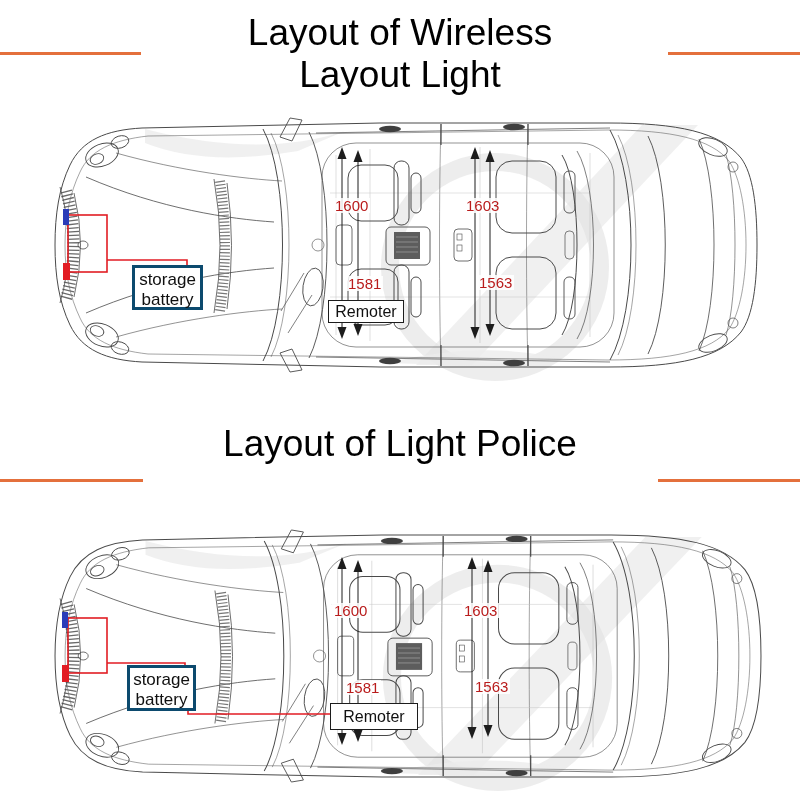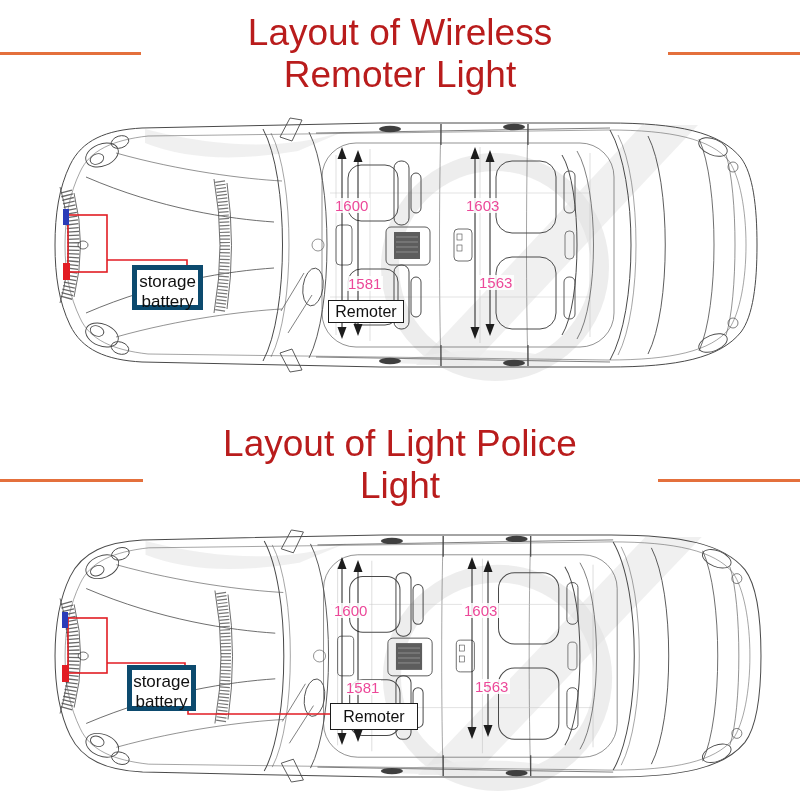--- a/index.html
+++ b/index.html
@@ -3,34 +3,34 @@
 <meta charset="utf-8">
 <style>
   html,body{margin:0;padding:0;background:#fff;}
   .page{position:relative;width:800px;height:800px;background:#fff;overflow:hidden;
         font-family:"Liberation Sans",sans-serif;}
   .rule{position:absolute;height:3px;background:#E4703C;}
   .rule.tl{left:0;top:52px;width:141px;}
   .rule.tr{left:668px;top:52px;width:132px;}
   .rule.ml{left:0;top:479px;width:143px;}
   .rule.mr{left:658px;top:479px;width:142px;}
-  .title{position:absolute;left:0;width:800px;text-align:center;color:#b91c1c;
+  .title{position:absolute;left:0;width:800px;text-align:center;color:#000000;
          font-size:37px;line-height:1.13;font-weight:400;}
   .title.t1{top:12px;}
   .title.t2{top:423px;}
   .diagram{position:absolute;}
   .diagram.d1{left:50px;top:115px;width:710px;height:260px;}
   .diagram.d2{left:50px;top:527px;width:714px;height:258px;}
   .car-svg,.overlay-svg{position:absolute;left:0;top:0;width:100%;height:100%;}
-  .label-box{position:absolute;background:#fff;border:5px solid #0c4a6e;color:#101010;
+  .label-box{position:absolute;background:#fff;border:3px solid #0c4a6e;color:#101010;
              text-align:center;box-sizing:border-box;}
   .battery{font-size:17px;line-height:1.2;padding-top:2px;}
   .remoter{border:1.5px solid #1c1c1c;font-size:16px;display:flex;align-items:center;
            justify-content:center;}
-  .seat-code{position:absolute;font-size:15px;color:#ec4899;background:rgba(255,255,255,.85);
+  .seat-code{position:absolute;font-size:15px;color:#b91c1c;background:rgba(255,255,255,.85);
              padding:0 2px;line-height:1;}
   svg{overflow:visible;}
 </style>
 </head>
 <body>
 
 <svg width="0" height="0" style="position:absolute" aria-hidden="true">
 <defs>
 <g id="car-art" stroke="#4A4A4A" fill="none" stroke-width="1">
 
@@ -150,21 +150,21 @@
 
 <div class="page">
 
   <span class="rule tl"></span>
   <span class="rule tr"></span>
   <span class="rule ml"></span>
   <span class="rule mr"></span>
 
   <div class="title t1">
     <span>Layout of Wireless</span><br>
-    <span>Remoter Light</span>
+    <span>Layout Light</span>
   </div>
 
   <div class="diagram d1">
     <svg class="car-svg" viewBox="0 0 710 260">
       <use href="#car-art" xlink:href="#car-art"></use>
     </svg>
     <svg class="overlay-svg" viewBox="0 0 710 260">
 
       <g stroke="#1d1d1d" stroke-width="1">
         <line x1="292" y1="43" x2="292" y2="213"></line>
@@ -191,21 +191,20 @@
     <div class="label-box battery" style="left:82px;top:150px;width:71px;height:45px;">storage battery</div>
     <div class="label-box remoter" style="left:278px;top:185px;width:76px;height:23px;">Remoter</div>
     <span class="seat-code" style="left:283px;top:83px;">1600</span>
     <span class="seat-code" style="left:414px;top:83px;">1603</span>
     <span class="seat-code" style="left:296px;top:161px;">1581</span>
     <span class="seat-code" style="left:427px;top:160px;">1563</span>
   </div>
 
   <div class="title t2">
     <span>Layout of Light Police</span><br>
-    <span>Light</span>
   </div>
 
   <div class="diagram d2">
     <svg class="car-svg" viewBox="0 0 710 260" preserveAspectRatio="none">
       <use href="#car-art" xlink:href="#car-art"></use>
     </svg>
     <svg class="overlay-svg" viewBox="0 0 714 258">
       <g stroke="#1d1d1d" stroke-width="1">
         <line x1="292" y1="41" x2="292" y2="206"></line>
           <path d="M 292,30 l -4.5,12 h 9 z" fill="#1d1d1d" stroke="none"></path>

